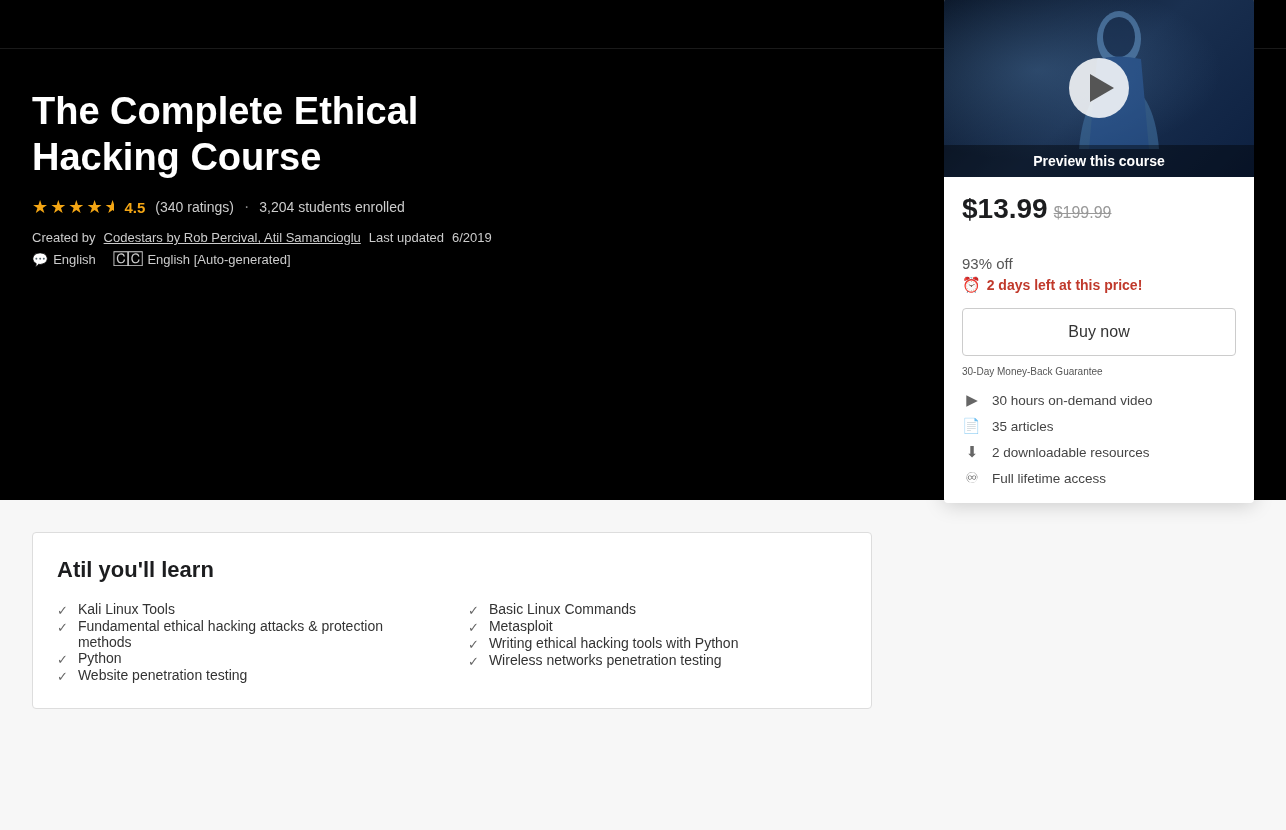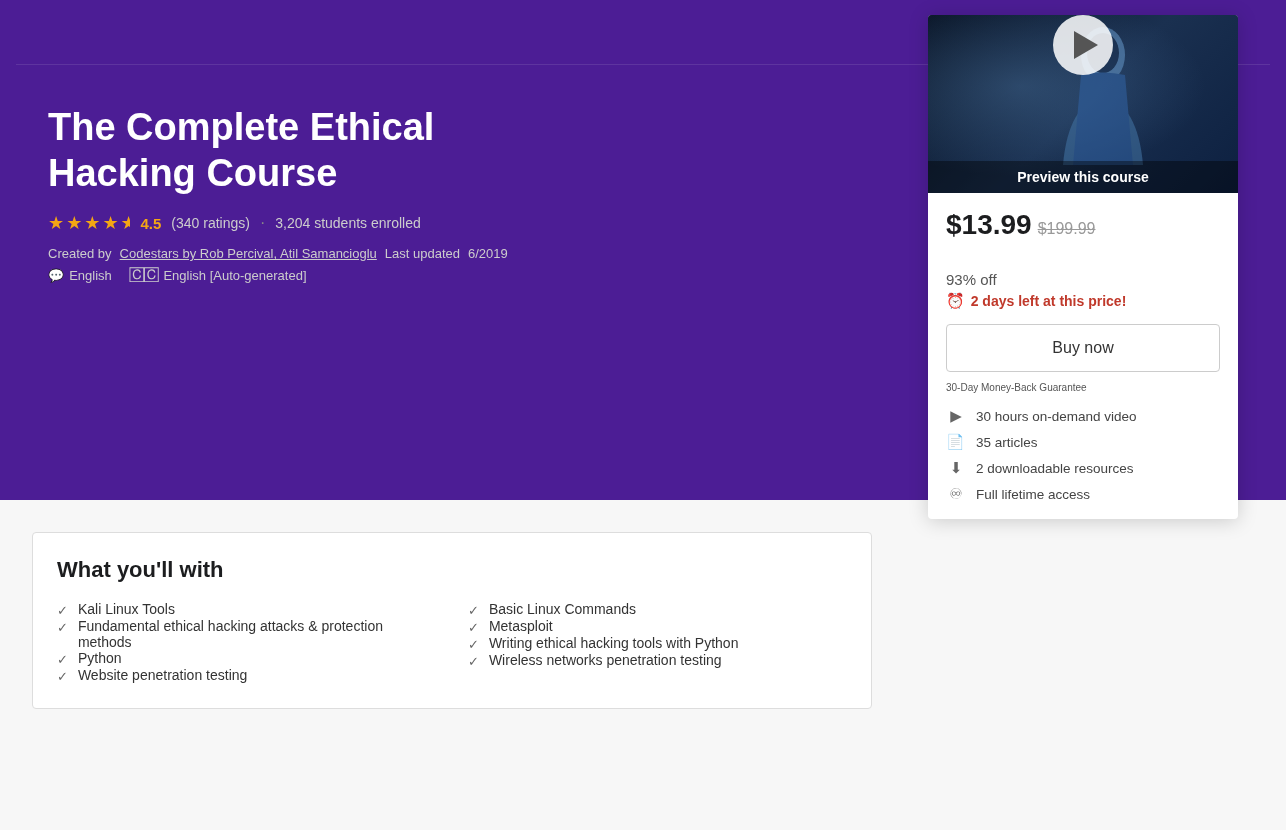--- a/index.html
+++ b/index.html
@@ -1,22 +1,22 @@
 <!DOCTYPE html>
 <html><head>
   <meta charset="utf-8">
   <style>
     * { box-sizing: border-box; margin: 0; padding: 0; }
     body { font-family: -apple-system, BlinkMacSystemFont, 'Segoe UI', sans-serif; background: #f7f7f7; color: #333; }
 
     
     .hero {
-      background: #4c1d95;
+      background: #000000;
       color: #fff;
-      padding: 16px;
+      padding: 0;
       position: relative;
       min-height: 500px;
     }
 
     .top-bar {
       display: flex;
       justify-content: flex-end;
       align-items: center;
       padding: 12px 32px;
       gap: 28px;
@@ -129,21 +129,21 @@
       overflow: hidden;
       z-index: 10;
     }
 
     .course-preview {
       position: relative;
       width: 100%;
       height: 178px;
       background: linear-gradient(135deg, #1a2a4a 0%, #0d1b30 40%, #1a3a5c 100%);
       display: flex;
-      align-items: flex-start;
+      align-items: center;
       justify-content: center;
       cursor: pointer;
       overflow: hidden;
     }
 
     .preview-bg {
       position: absolute;
       inset: 0;
       background: radial-gradient(ellipse at 30% 40%, rgba(100,150,200,0.3) 0%, transparent 60%),
                   linear-gradient(135deg, #0a1628 0%, #1a3050 50%, #0d2040 100%);
@@ -452,21 +452,21 @@
             <span>Full lifetime access</span>
           </li>
         </ul>
       </div>
     </div>
   </div>
 </div>
 
 <div class="main-content">
   <div class="learn-card">
-    <h2 class="learn-title">What you'll with</h2>
+    <h2 class="learn-title">Atil you'll learn</h2>
     <div class="learn-grid">
       <div>
         <div class="learn-item">
           <span class="check-icon">✓</span>
           <span>Kali Linux Tools</span>
         </div>
         <div class="learn-item">
           <span class="check-icon">✓</span>
           <span>Fundamental ethical hacking attacks &amp; protection methods</span>
         </div>

